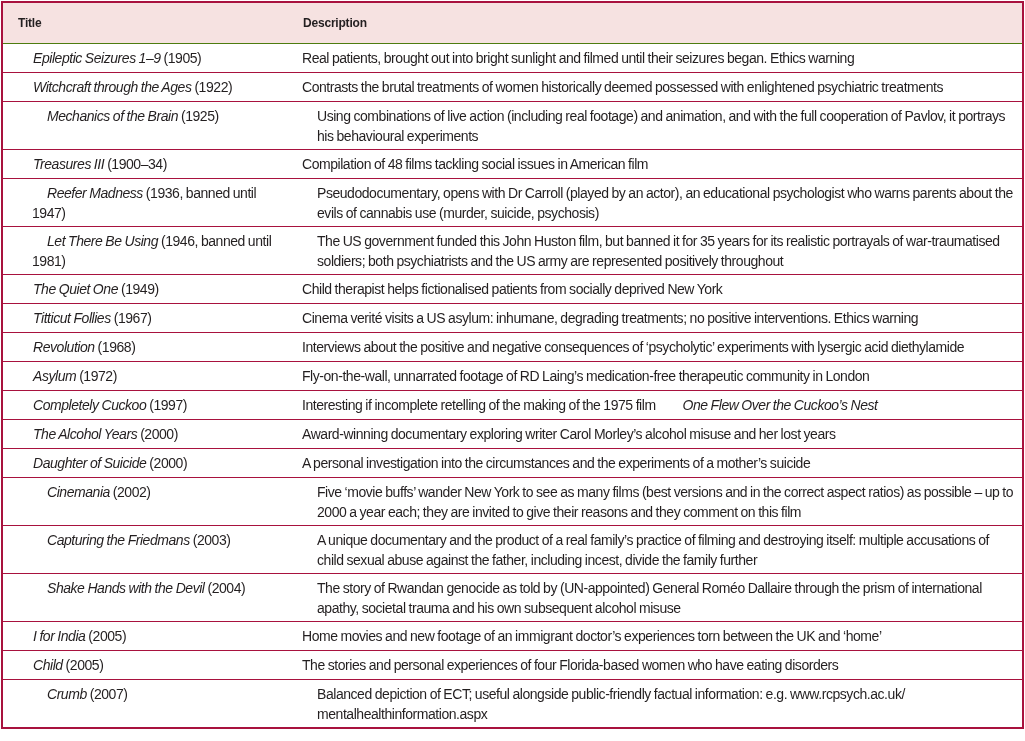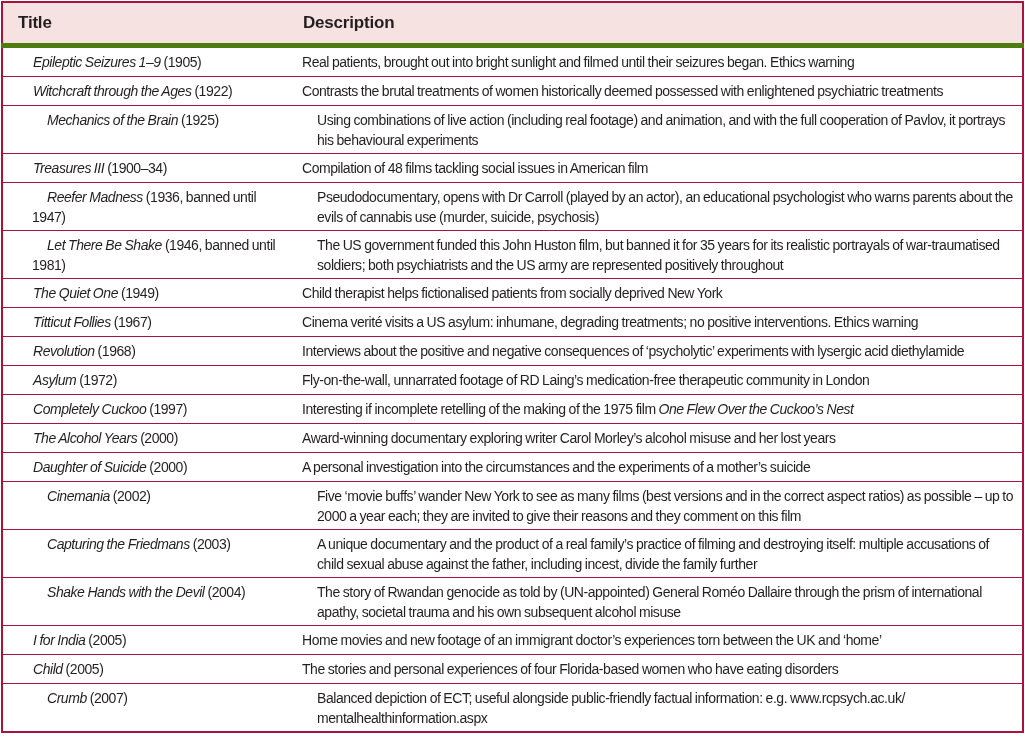--- a/index.html
+++ b/index.html
@@ -36,35 +36,35 @@
       font-size: 14px;
       line-height: 20px;
       letter-spacing: -0.45px;
       word-spacing: -0.5px;
     }
     .tbl th {
       background: #f6e2e1;
       font-weight: bold;
       height: 40px;
       vertical-align: middle;
-      font-size: 17px;
+      font-size: 12px;
       letter-spacing: -0.2px;
-      border-bottom: 5px solid #4d7c0f;
+      border-bottom: 1px solid #4d7c0f;
     }
     .tbl td {
       padding-top: 4px;
       padding-bottom: 3px;
     }
     .tbl td.desc {
       padding-left: 14px;
     }
     .tbl tr.single td { height: 21px; }
     .tbl tr.double td { height: 40px; padding-left: 29px; }
     .film-title { font-style: italic; margin-left: 15px; }
-    .desc-it { font-style: italic; }
+    .desc-it { font-style: italic; margin-left: 24px; }
   </style>
 </head>
 <body>
 
 <table class="tbl">
   <colgroup>
     <col class="c1">
     <col class="c2">
   </colgroup>
   <thead>
@@ -88,21 +88,21 @@
       </tr>
       <tr class="single">
         <td><span class="film-title">Treasures III</span><span> (1900–34)</span></td>
         <td class="desc"><span>Compilation of 48 films tackling social issues in American film</span></td>
       </tr>
       <tr class="double">
         <td><span class="film-title">Reefer Madness</span><span> (1936, banned until 1947)</span></td>
         <td class="desc"><span>Pseudodocumentary, opens with Dr Carroll (played by an actor), an educational psychologist who warns parents about the evils of cannabis use (murder, suicide, psychosis)</span></td>
       </tr>
       <tr class="double">
-        <td><span class="film-title">Let There Be Shake</span><span> (1946, banned until 1981)</span></td>
+        <td><span class="film-title">Let There Be Using</span><span> (1946, banned until 1981)</span></td>
         <td class="desc"><span>The US government funded this John Huston film, but banned it for 35 years for its realistic portrayals of war-traumatised soldiers; both psychiatrists and the US army are represented positively throughout</span></td>
       </tr>
       <tr class="single">
         <td><span class="film-title">The Quiet One</span><span> (1949)</span></td>
         <td class="desc"><span>Child therapist helps fictionalised patients from socially deprived New York</span></td>
       </tr>
       <tr class="single">
         <td><span class="film-title">Titticut Follies</span><span> (1967)</span></td>
         <td class="desc"><span>Cinema verité visits a US asylum: inhumane, degrading treatments; no positive interventions. Ethics warning</span></td>
       </tr>

